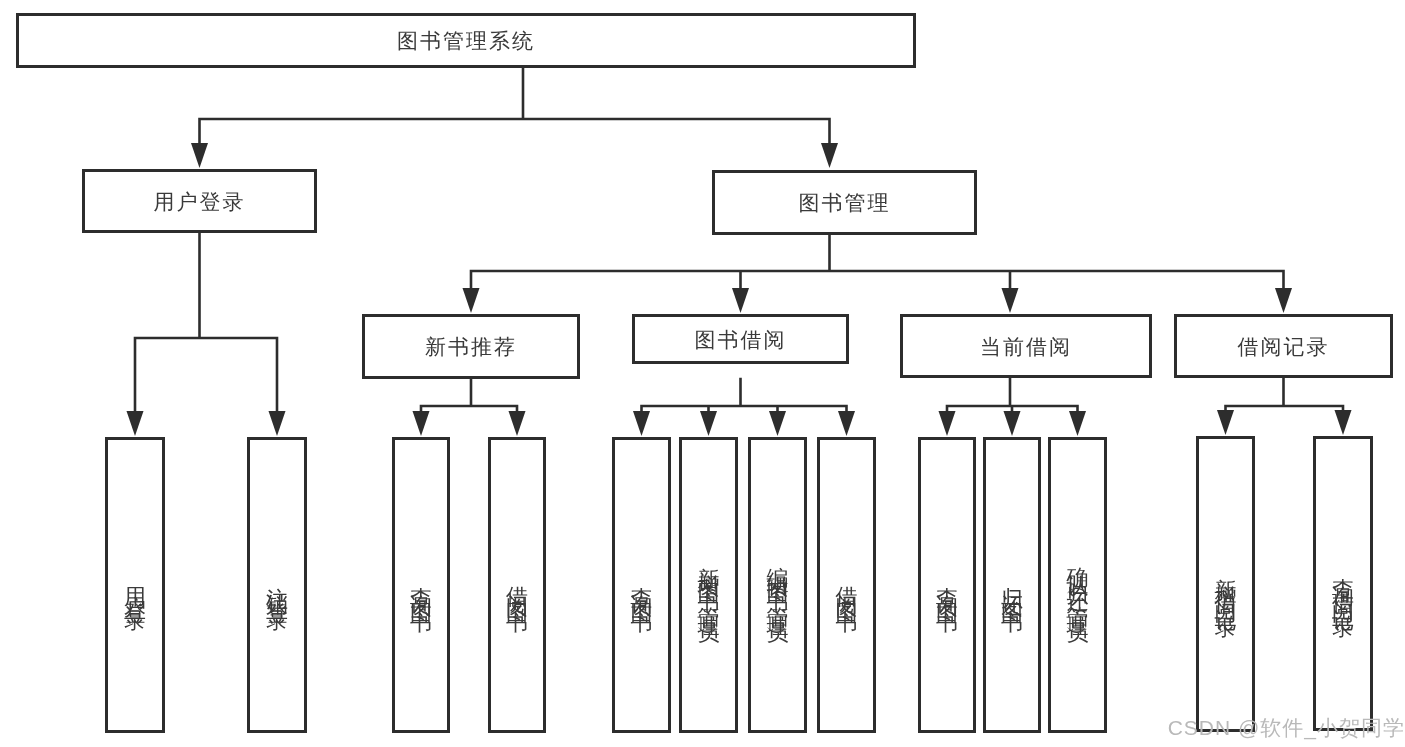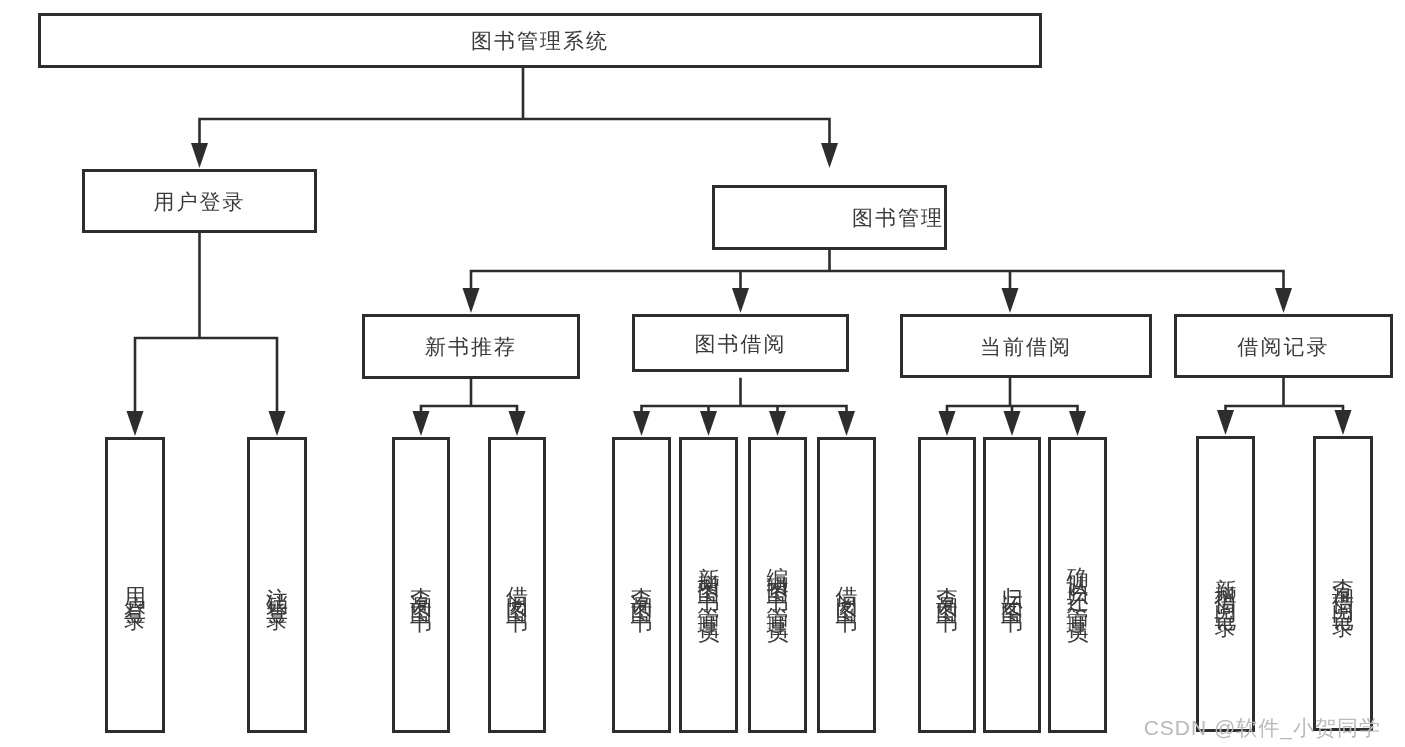--- a/index.html
+++ b/index.html
@@ -36,21 +36,21 @@
   }
   .node.vert .lbl{
     writing-mode:vertical-rl;
     text-orientation:mixed;
     letter-spacing:8px;
     font-size:22px;
     white-space:normal;
   }
   .watermark{
     position:absolute;
-    right:24px;
+    right:0;
     bottom:5px;
     font-size:21px;
     color:var(--wm);
     z-index:5;
     letter-spacing:1px;
     font-family:"Liberation Sans","DejaVu Sans",sans-serif;
   }
 </style>
 </head>
 <body>
@@ -78,35 +78,35 @@
       <polygon points="700,411 717,411 708.5,436" fill="#2d2d2d"></polygon>
       <polygon points="769,411 786,411 777.5,436" fill="#2d2d2d"></polygon>
       <polygon points="838,411 855,411 846.5,436" fill="#2d2d2d"></polygon>
       <polygon points="938.5,411 955.5,411 947,436" fill="#2d2d2d"></polygon>
       <polygon points="1003.5,411 1020.5,411 1012,436" fill="#2d2d2d"></polygon>
       <polygon points="1069,411 1086,411 1077.5,436" fill="#2d2d2d"></polygon>
       <polygon points="1217,410 1234,410 1225.5,435" fill="#2d2d2d"></polygon>
       <polygon points="1334.5,410 1351.5,410 1343,435" fill="#2d2d2d"></polygon>
     </svg>
 
-  <div class="node" id="n-root" style="left: 38px; top: 13px; width: 1004px; height: 55px;">
+  <div class="node" id="n-root" style="left: 16px; top: 13px; width: 900px; height: 55px;">
     <span class="lbl">图书管理系统</span>
   </div>
 
   <div class="node" id="n-login" style="left: 82px; top: 169px; width: 235px; height: 64px;">
     <span class="lbl">用户登录</span>
   </div>
-  <div class="node" id="n-mgmt" style="left: 712px; top: 185px; width: 235px; height: 65px; justify-content: flex-end;">
+  <div class="node" id="n-mgmt" style="left: 712px; top: 170px; width: 265px; height: 65px;">
     <span class="lbl">图书管理</span>
   </div>
 
   <div class="node" id="n-rec" style="left: 362px; top: 314px; width: 218px; height: 65px; text-align: center;">
     <span class="lbl">新书推荐</span>
   </div>
-  <div class="node" id="n-borrow" style="left: 632px; top: 314px; width: 217px; height: 58px;">
+  <div class="node" id="n-borrow" style="left: 632px; top: 314px; width: 217px; height: 50px;">
     <span class="lbl">图书借阅</span>
   </div>
   <div class="node" id="n-current" style="left: 900px; top: 314px; width: 252px; height: 64px;">
     <span class="lbl">当前借阅</span>
   </div>
   <div class="node" id="n-records" style="left: 1174px; top: 314px; width: 219px; height: 64px;">
     <span class="lbl">借阅记录</span>
   </div>
 
   <div class="node vert" id="n-login1" style="left: 105px; top: 437px; width: 60px; height: 296px;">

